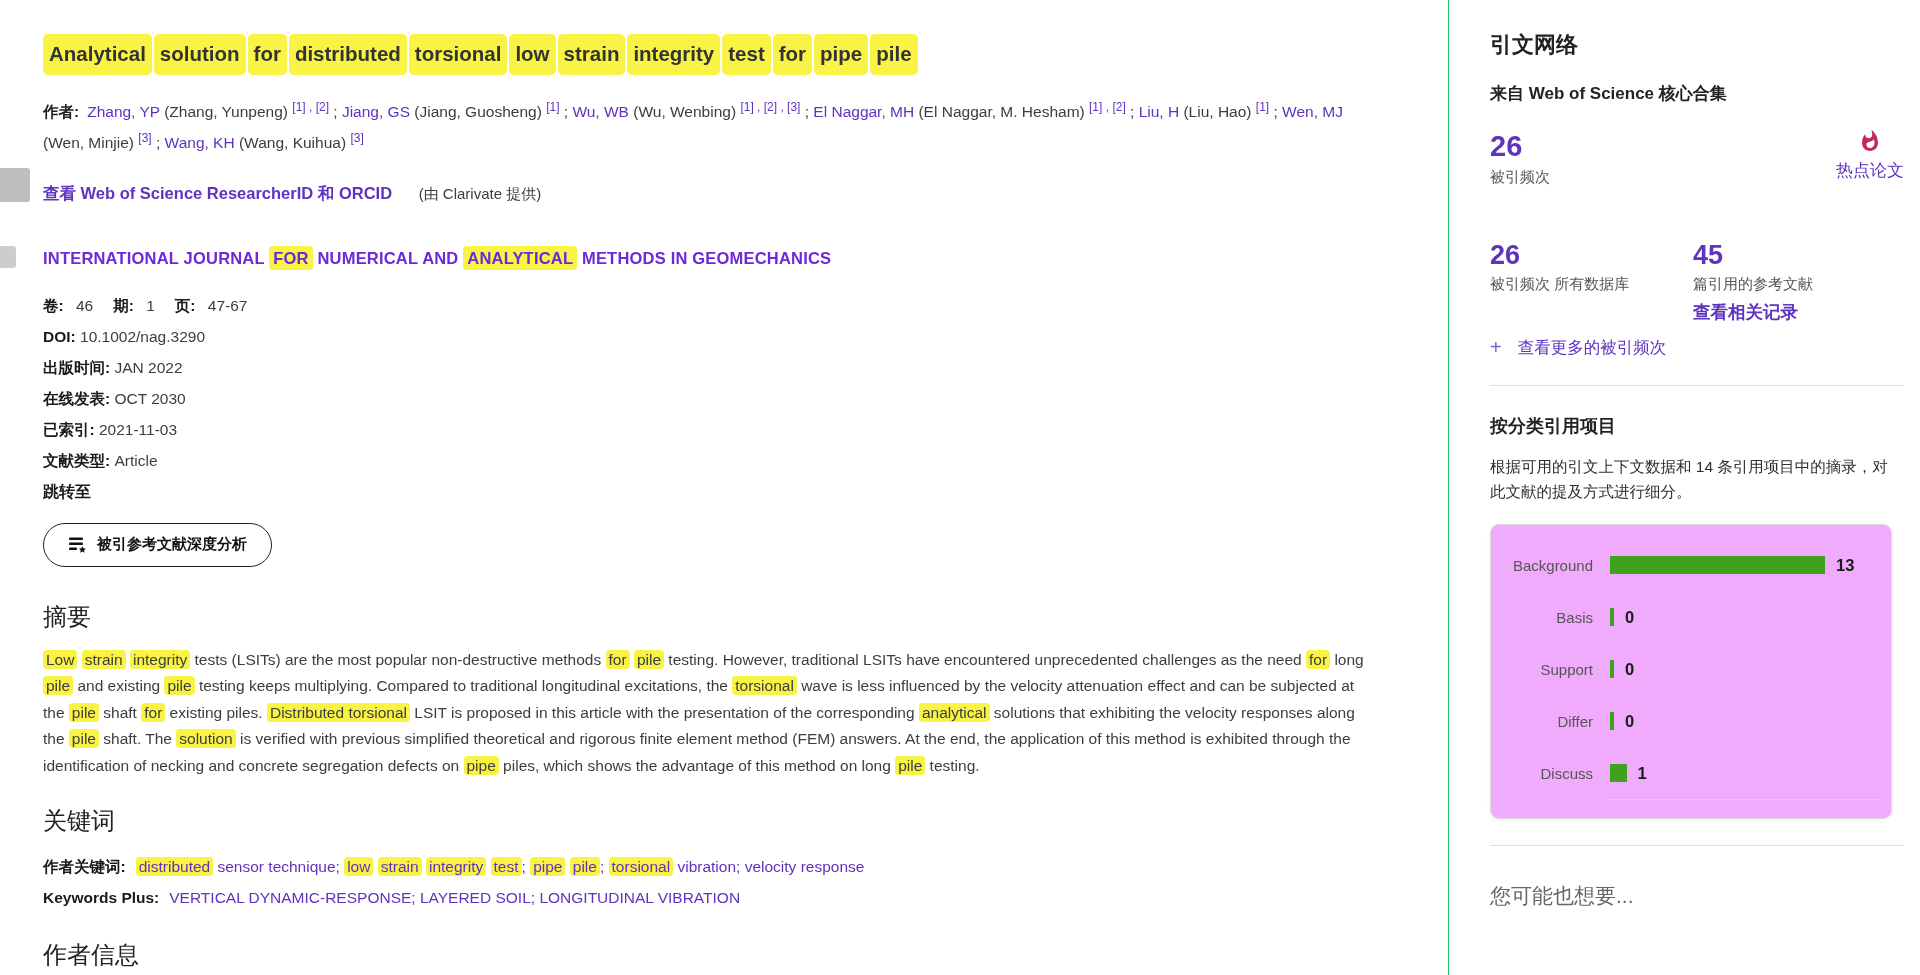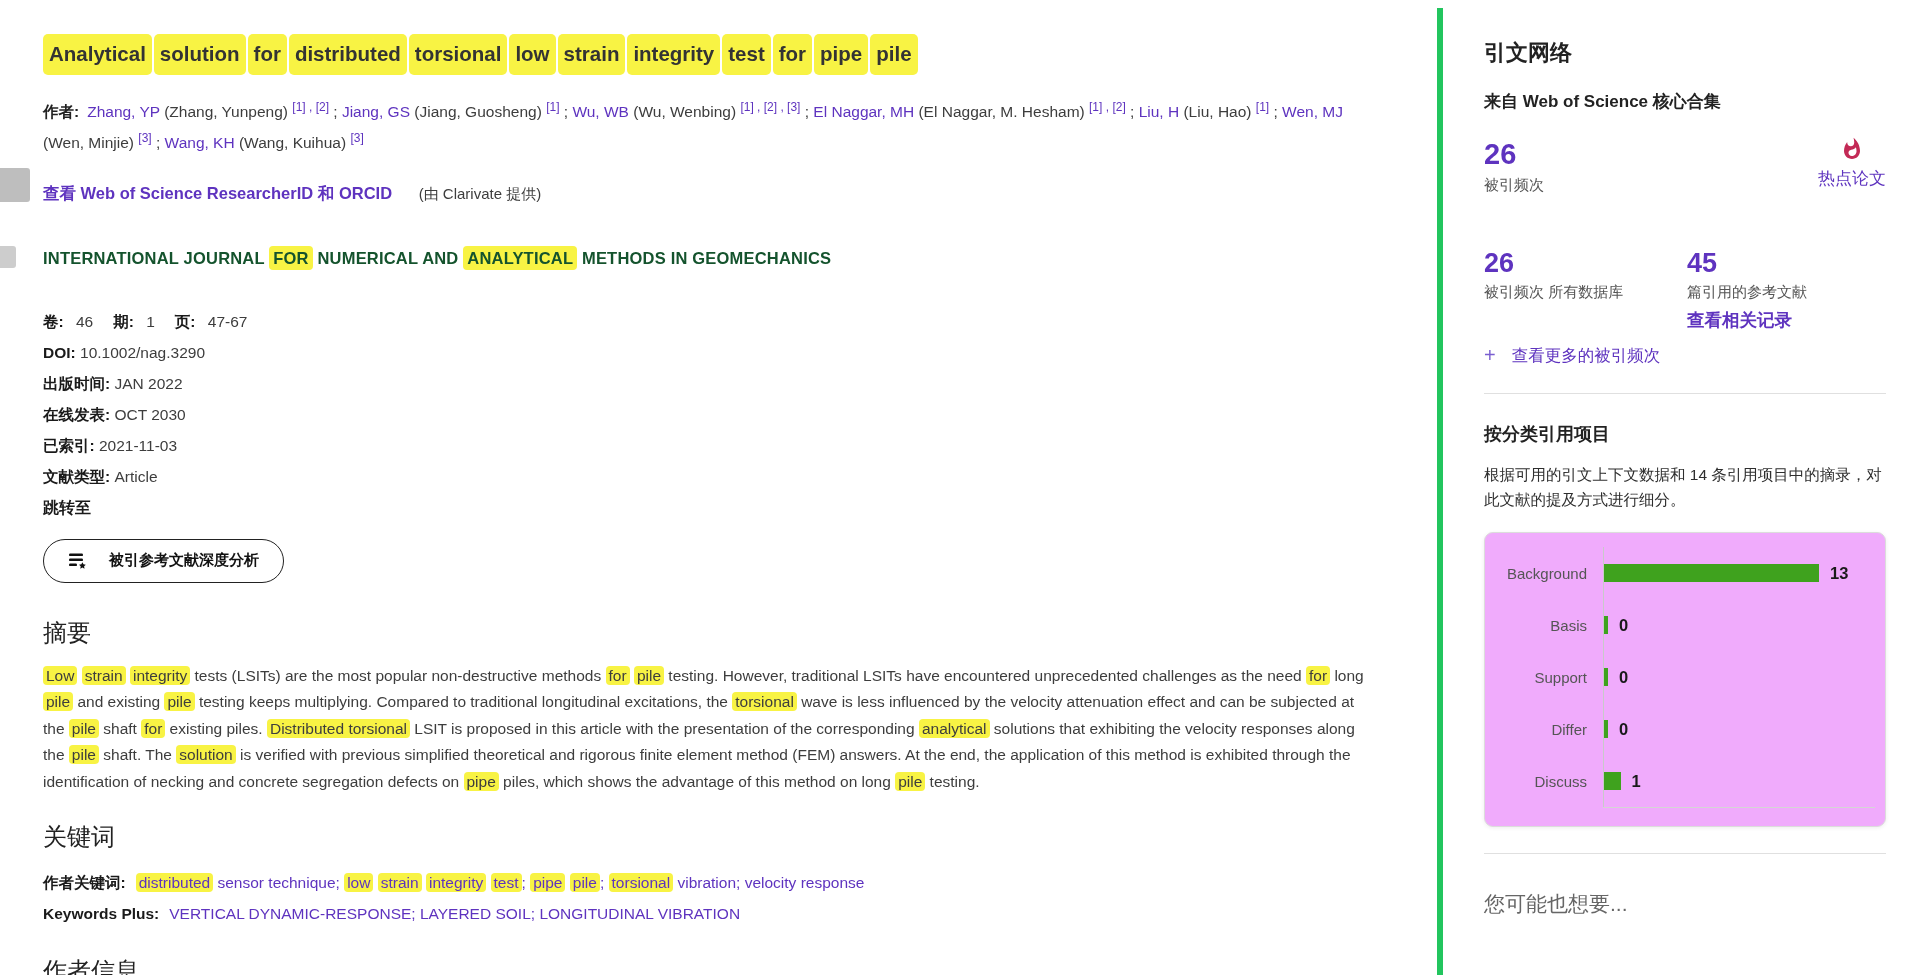--- a/index.html
+++ b/index.html
@@ -22,45 +22,45 @@
   .authors b { color:#222; margin-right:8px; }
   .plink { color:#5e33bf; text-decoration:none; cursor:pointer; }
   .sup { color:#5e33bf; font-size:12px; position:relative; top:-6px; cursor:pointer; }
   .sup-sep { color:#5e33bf; font-size:12px; position:relative; top:-6px; }
   .auth-sep { color:#3d3d3d; }
 
   .rid-line { margin-bottom:44px; font-size:16.5px; }
   .rid-line .plink { font-weight:700; }
   .rid-provider { color:#3d3d3d; font-size:15px; margin-left:22px; }
 
-  .journal { font-size:16.5px; font-weight:700; color:#14532d; letter-spacing:.2px; margin-bottom:38px; cursor:pointer; }
+  .journal { font-size:16.5px; font-weight:700; color:#6d28d9; letter-spacing:.2px; margin-bottom:22px; cursor:pointer; }
   .journal .hl { padding:3px 4px; }
 
   .meta-row { font-size:15.5px; line-height:31px; color:#3d3d3d; }
   .meta-row b { color:#1a1a1a; }
   .meta-pair { margin-right:20px; }
   .meta-pair b { margin-right:8px; }
   .jump b { font-size:16px; }
 
-  .analysis-btn { display:inline-flex; align-items:center; gap:21px; margin:16px 0 8px 0;
+  .analysis-btn { display:inline-flex; align-items:center; gap:9px; margin:16px 0 8px 0;
     border:1.5px solid #222; border-radius:24px; background:#fff; padding:11px 24px;
     font-size:15px; font-weight:700; color:#111; cursor:pointer; font-family:inherit; }
   .btn-icon { position:relative; width:20px; height:20px; display:inline-block; }
   .btn-icon svg { display:block; }
 
   .section { font-size:24px; font-weight:400; color:#222; margin:26px 0 14px 0; }
   .abstract { font-size:15.5px; line-height:26.5px; color:#3d3d3d; max-width:1330px; }
   .abstract .hl { padding:1px 3px; }
 
   .kw-line { font-size:15.5px; line-height:31px; color:#3d3d3d; }
   .kw-line > b { color:#1a1a1a; margin-right:10px; }
   .kw-line .hl { padding:1px 3px; }
 
   
-  .sidebar { flex:1; border-left:6px solid #22c55e; padding:30px 34px 0 41px;margin-top:8px; }
+  .sidebar { flex:1; border-left:1px solid #22c55e; padding:30px 16px 0 41px; }
   .sb-heading { font-size:22px; font-weight:700; color:#222; margin-bottom:22px; }
   .sb-sub { font-size:17px; font-weight:700; color:#222; margin-bottom:24px; }
   .cite-row { display:flex; justify-content:space-between; align-items:flex-start; margin-bottom:26px; }
   .big-num { font-size:29px; font-weight:700; color:#5e33bf; line-height:1.2; cursor:pointer; }
   .sb-gray { font-size:15px; color:#555; margin-top:4px; }
   .hot { text-align:center; cursor:pointer; }
   .hot-label { color:#5e33bf; font-size:17px; margin-top:2px; }
 
   .alert-row { display:flex; align-items:center; gap:11px; color:#5e33bf; font-weight:700;
     font-size:17.5px; margin:14px 0 0 0; cursor:pointer; }

